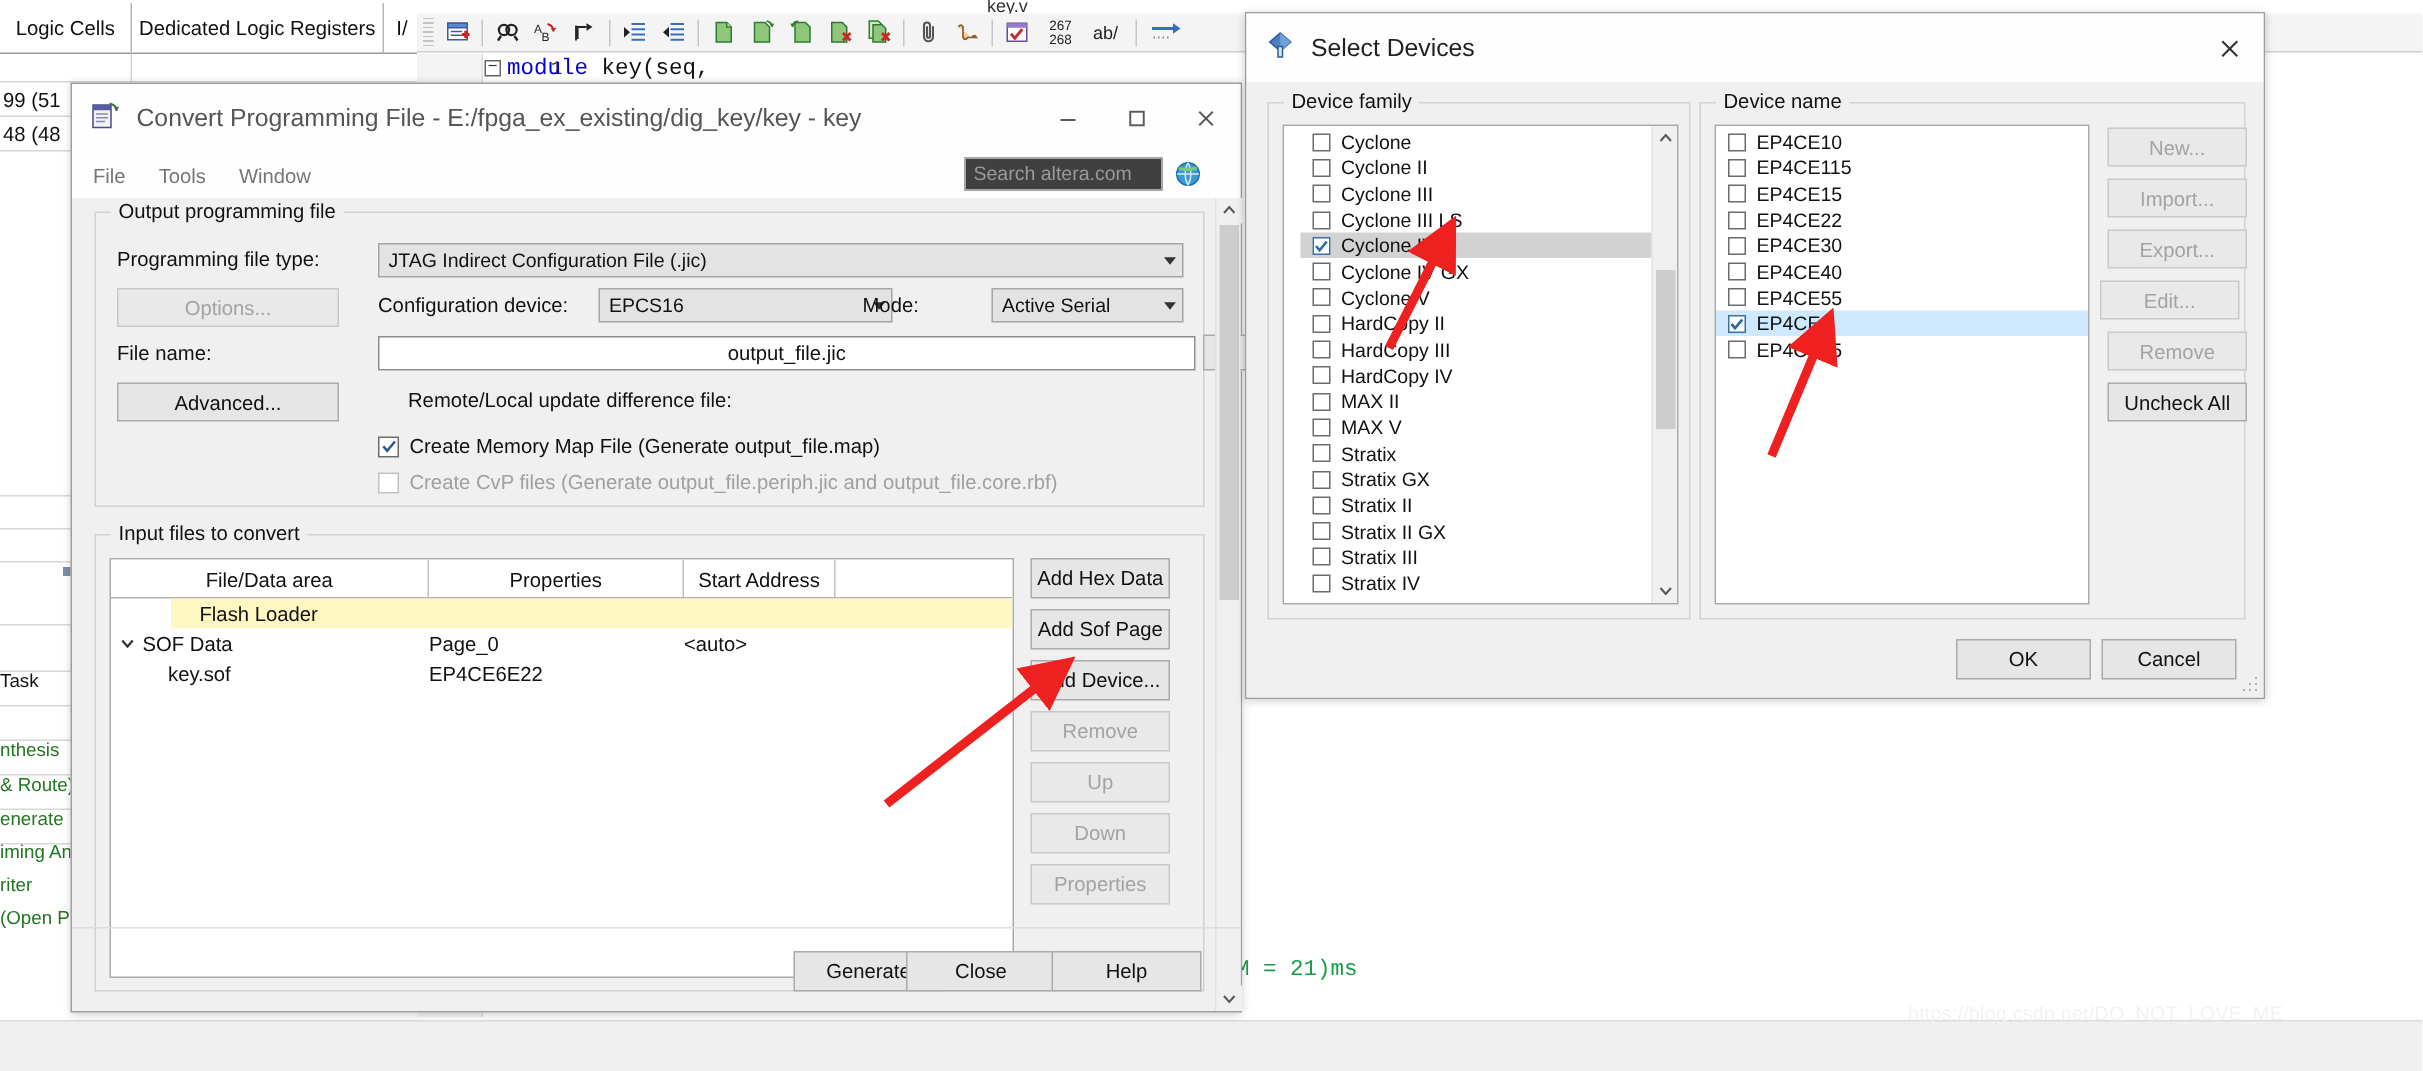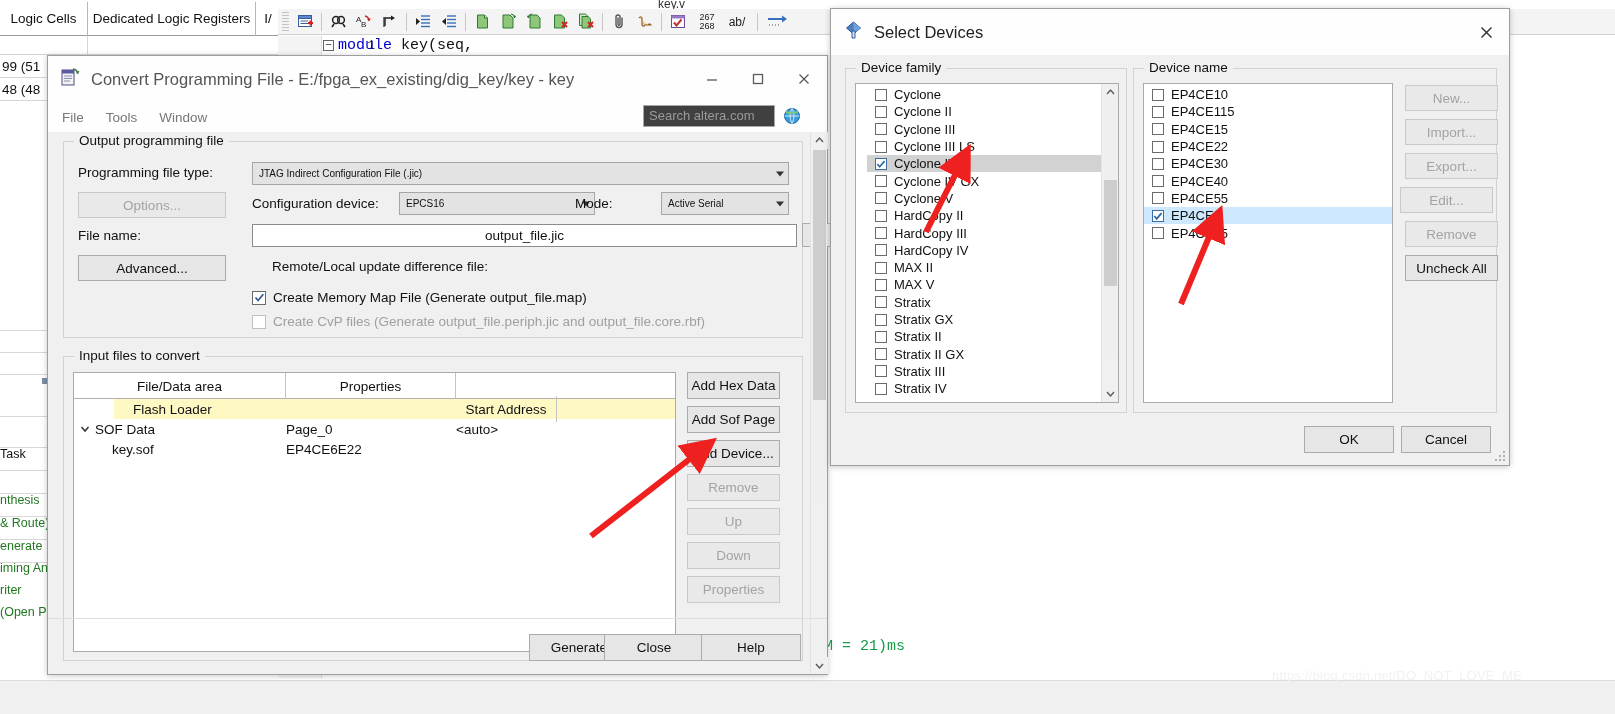--- a/index.html
+++ b/index.html
@@ -134,21 +134,21 @@
   .groupbox > .gb-title {
     position:absolute; top:-9px; left:10px; background:#f0f0f0; padding:0 5px;
     font-size:13.5px; color:#111;
   }
 
   .lbl { position:absolute; font-size:13.5px; color:#111; white-space:nowrap; }
 
   .combo {
     position:absolute; height:23px; background:#e3e3e3;
     border:1px solid #a6a6a6; display:flex; align-items:center;
-    padding-left:6px; font-size:10px; color:#111;
+    padding-left:6px; font-size:13px; color:#111;
   }
   .combo .arrow {
     position:absolute; right:4px; top:50%; transform:translateY(-50%);
     width:0;height:0;border-left:4px solid transparent;border-right:4px solid transparent;border-top:5px solid #333;
   }
   .combo.disabled { background:#eaeaea; border-color:#cfcfcf; color:#a3a3a3; }
   .combo.disabled .arrow { border-top-color:#bdbdbd; }
 
   .txtinput {
     position:absolute; height:23px; background:#fff; border:1px solid #8d8d8d;
@@ -529,21 +529,21 @@
         </div>
       </div>
 
       <div class="groupbox" style="left:15px; top:224px; width:740px; height:305px;">
         <span class="gb-title">Input files to convert</span>
 
         <div class="filetable" style="left:9px; top:15px; width:603px; height:280px;">
           <div class="ft-head">
             <div class="ft-h" style="width:212px;">File/Data area</div>
             <div class="ft-h" style="width:170px;">Properties</div>
-            <div class="ft-h" style="width:101px;margin-top:23px;">Start Address</div>
+            <div class="ft-h" style="width:101px;">Start Address</div>
             <div class="ft-h" style="flex:1; border-right:none;"></div>
           </div>
 
           <div class="ft-row sel">
             <div class="ft-c" style="width:212px; padding-left:19px;">Flash Loader</div>
             <div class="ft-c" style="width:170px;"></div>
             <div class="ft-c" style="width:101px;"></div>
           </div>
 
           <div class="ft-row">

